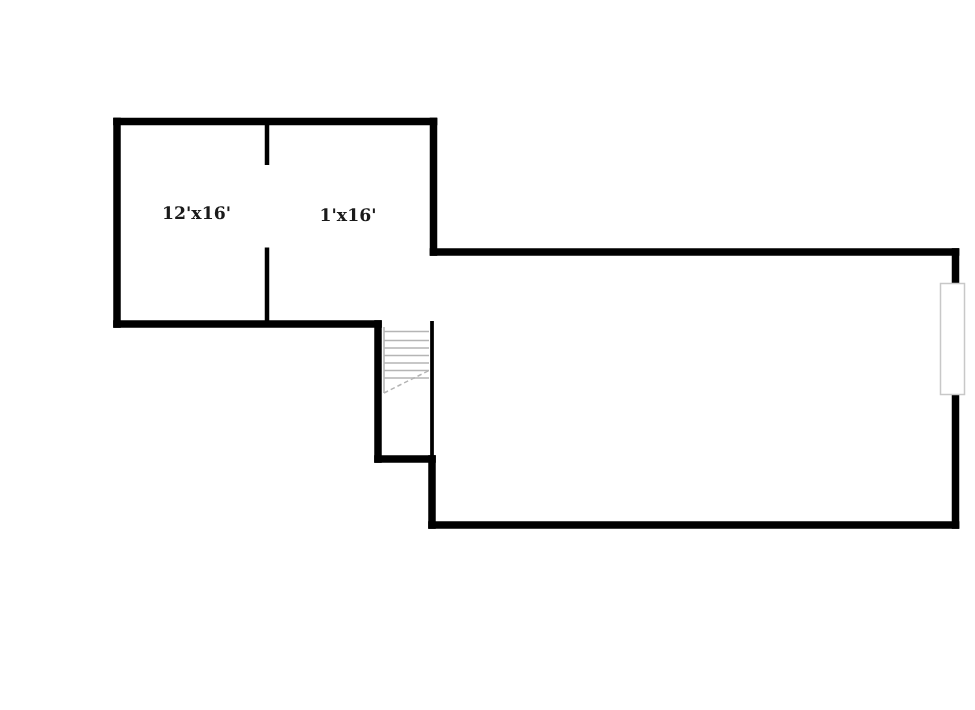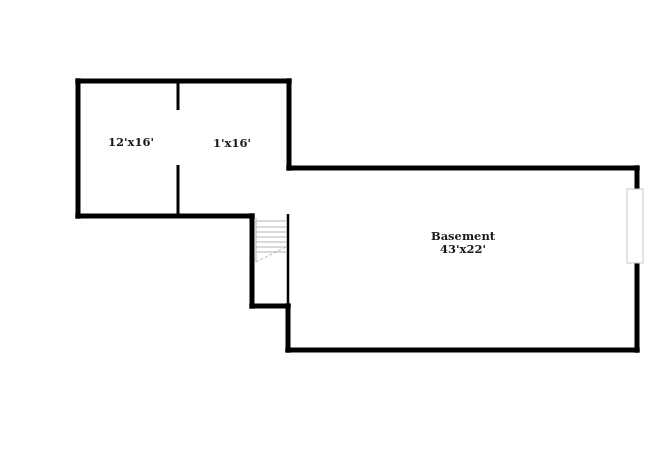--- a/index.html
+++ b/index.html
@@ -4,21 +4,21 @@
   <style>
     html, body { margin: 0; padding: 0; background: #ffffff; }
     body { width: 650px; height: 473px; position: relative; overflow: hidden; }
     #plan { position: absolute; left: 0; top: 0; width: 650px; height: 473px; }
     .label {
       position: absolute;
       font-family: "DejaVu Serif", "Liberation Serif", serif;
       font-weight: bold;
       font-size: 11.5px;
       color: #1a1a1a;
-      text-align: center;
+      text-align: right;
       line-height: 13px;
       white-space: nowrap;
       transform: translateX(-50%);
     }
   </style>
 </head>
 <body>
 
 <div id="plan">
   <svg width="650" height="473" viewBox="0 0 650 473" xmlns="http://www.w3.org/2000/svg">
@@ -73,17 +73,13 @@
       <rect x="627" y="189" width="16" height="74" fill="#ffffff" stroke="#c8c8c8" stroke-width="1"></rect>
     </g>
   </svg>
 
   <div class="label" style="left:131px; top:136px;">
     <span>12'x16'</span>
   </div>
   <div class="label" style="left:232px; top:137px;">
     <span>1'x16'</span>
   </div>
-  <div class="label" style="left:463px; top:230px;">
-    <div>Basement</div>
-    <div>43'x22'</div>
-  </div>
 </div>
 
 </body></html>

